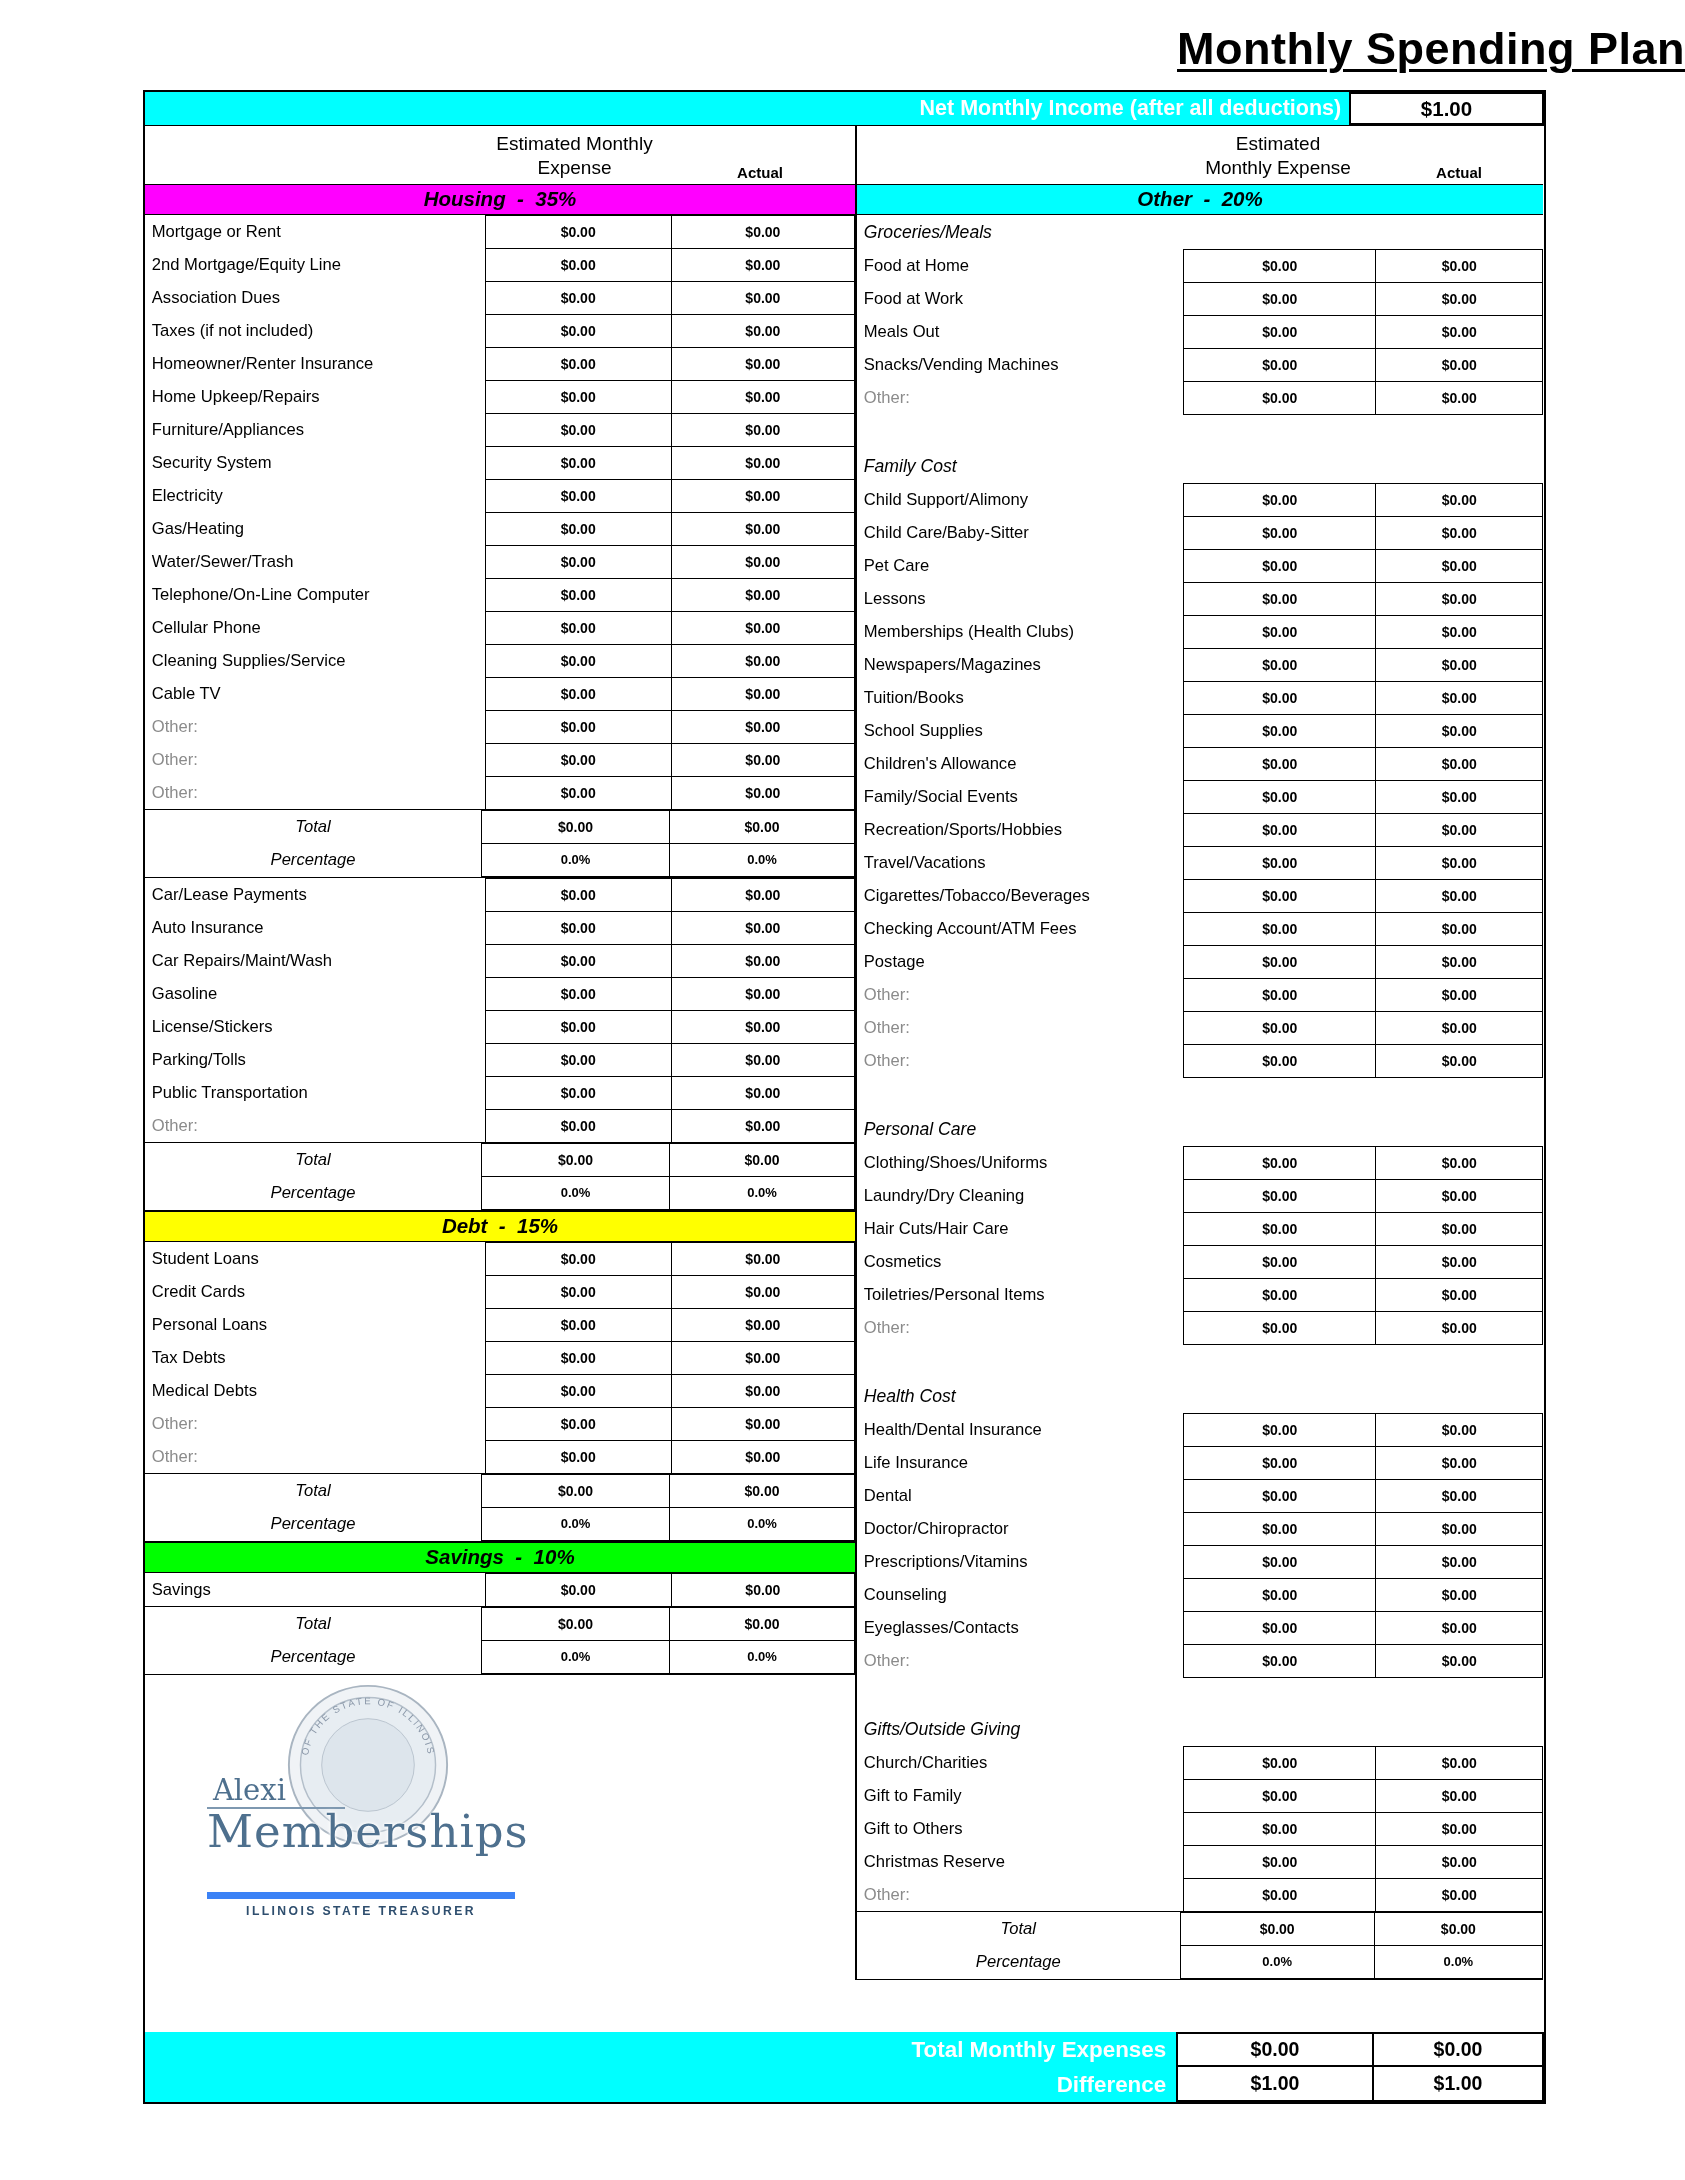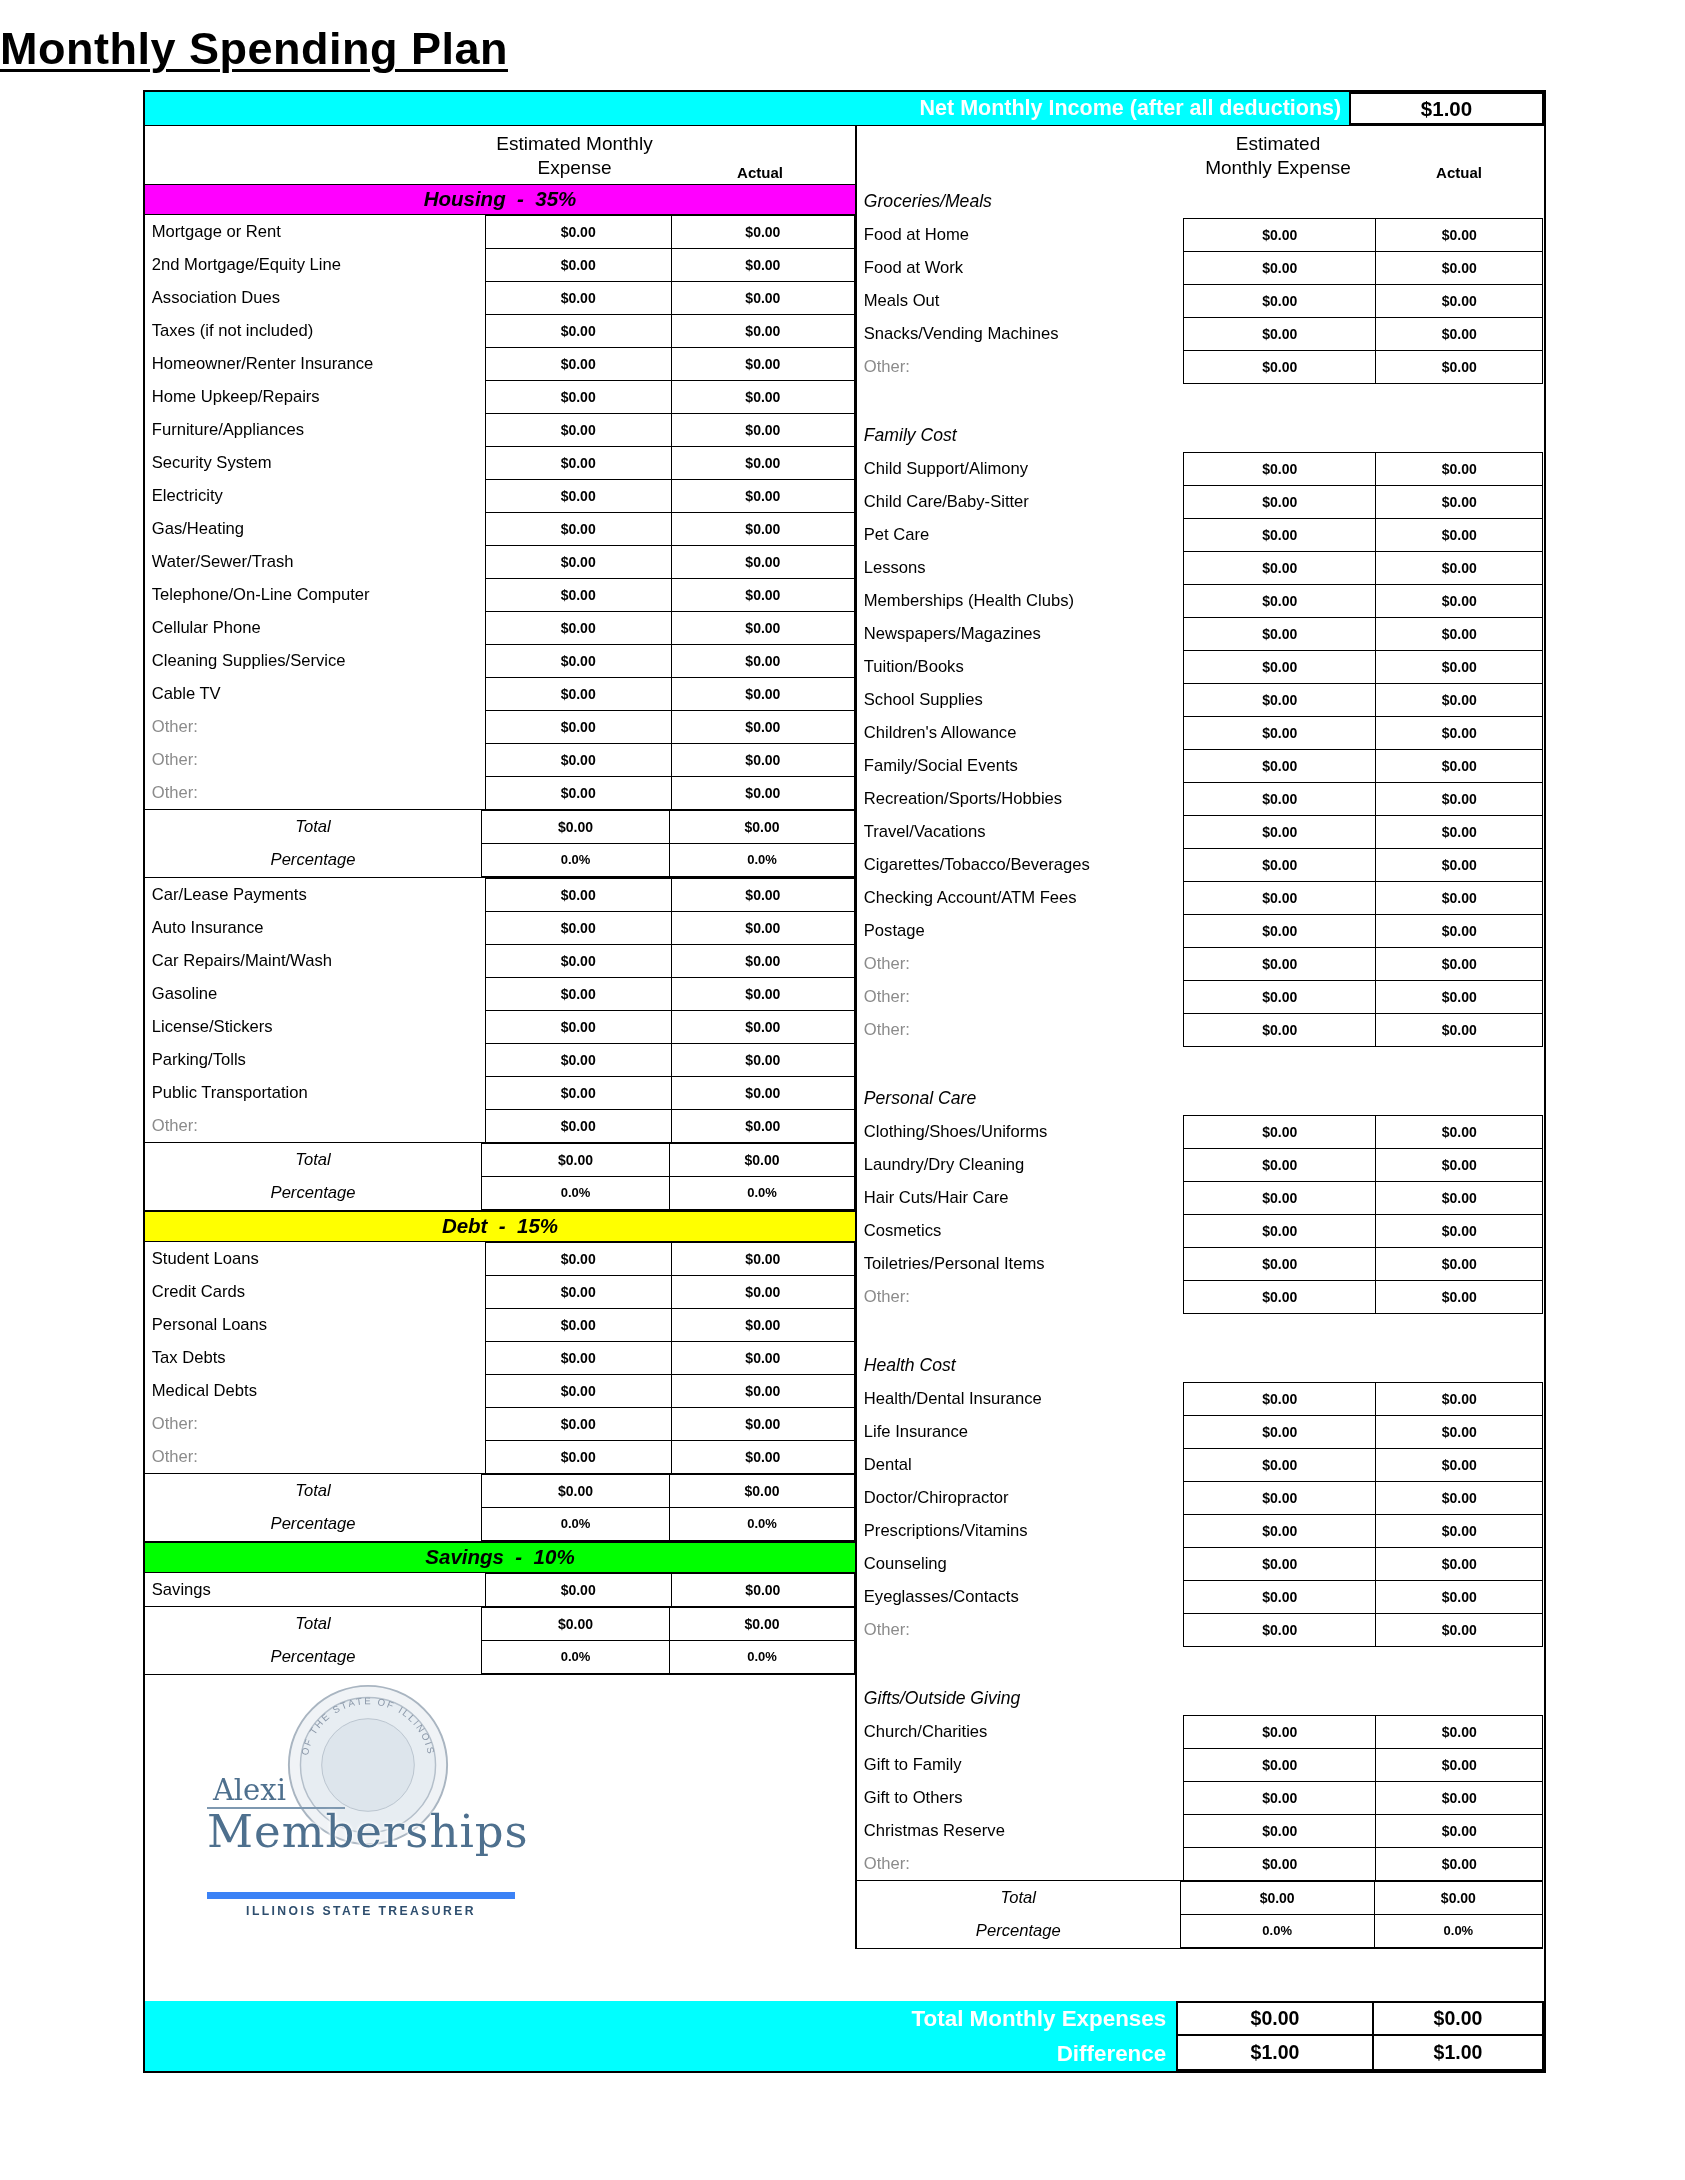--- a/index.html
+++ b/index.html
@@ -1,18 +1,18 @@
 <!DOCTYPE html>
 <html><head>
 <meta charset="utf-8">
 <style>
   html,body{margin:0;padding:0}
   body{width:1685px;height:2181px;background:#fff;color:#000;font-family:"Liberation Sans",sans-serif}
   .page{position:relative;width:1685px;height:2181px;overflow:hidden;background:#fff}
-  .title{position:absolute;top:23.4px;left:0;width:100%;text-align:left;font-size:45px;font-weight:700;
+  .title{position:absolute;top:23.4px;left:0;width:100%;text-align:right;font-size:45px;font-weight:700;
          text-decoration:underline;text-decoration-thickness:2.9px;text-underline-offset:4.9px;letter-spacing:0.5px}
   .sheet{position:absolute;left:143px;top:90px;width:1399px;border:2px solid #000;background:#fff}
 
   
   .income-row{display:flex;height:33px;border-bottom:1px solid #000}
   .income-label{flex:1;color:#fff;font-weight:700;font-size:21.5px;text-align:right;line-height:33px;padding-right:7.8px;white-space:nowrap}
   .income-value{width:191px;background:#fff;border:2px solid #000;font-weight:700;font-size:20.5px;text-align:center;line-height:29px}
 
   .bodyflex{display:flex;align-items:stretch}
   .half.left{width:710px;border-right:2px solid #000;display:flex;flex-direction:column}
@@ -333,20 +333,21 @@
       <div class="half right">
         <div class="colheads">
           <div class="ch-spacer"></div>
           <div class="ch-est">
             <span>Estimated</span>
             <span>Monthly Expense</span>
           </div>
           <div class="ch-act">Actual</div>
         </div>
         <div id="right-content">
+            <div class="section-bar" style="background: rgb(0, 255, 255);">Other  -  20%</div>
             <div class="row ghdr">
               <div class="lab ghl">Groceries/Meals</div>
             </div>
             <div class="row">
               <div class="lab">Food at Home</div>
               <div class="val est">$0.00</div>
               <div class="val act">$0.00</div>
             </div>
             <div class="row mt">
               <div class="lab">Food at Work</div>

